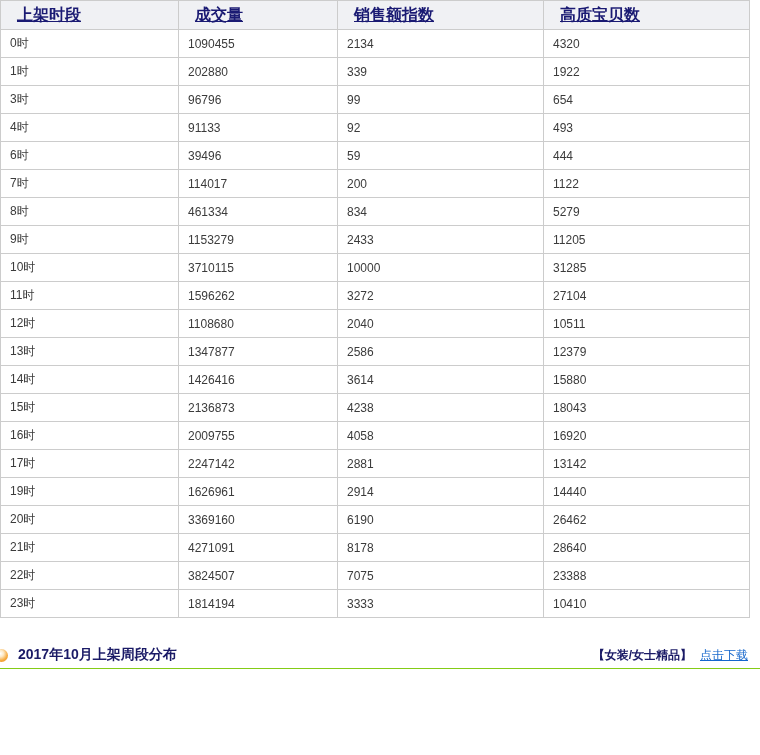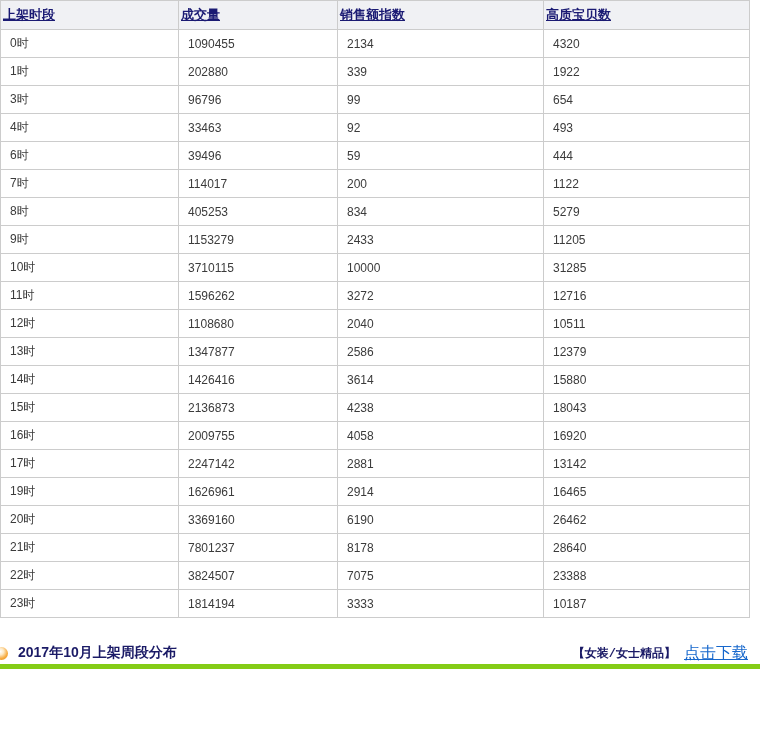--- a/index.html
+++ b/index.html
@@ -23,22 +23,22 @@
   table.data-table th, table.data-table td {
     border: 1px solid #cccccc;
     text-align: left;
     vertical-align: middle;
     white-space: nowrap;
     overflow: hidden;
   }
   table.data-table th {
     height: 29px;
     background: #f0f1f4;
-    padding-left: 2px;
-    font-size: 13px;
+    padding-left: 16px;
+    font-size: 16px;
   }
   table.data-table th a {
     color: #1a1a73;
     font-weight: bold;
     text-decoration: underline;
     cursor: pointer;
   }
   table.data-table td {
     height: 28px;
     padding-left: 9px;
@@ -46,50 +46,49 @@
     color: #3b3b3b;
     background: #ffffff;
   }
   
   .section-bar {
     margin-top: 24px;
     width: 760px;
     height: 27px;
     display: flex;
     align-items: center;
-    border-bottom: 5px solid #84cc16;
+    border-bottom: 1px solid #84cc16;
     padding-right: 12px;
   }
   .orange-dot {
     flex: 0 0 auto;
     width: 13px; height: 13px;
     border-radius: 50%;
     margin-left: -5px;
     background: radial-gradient(circle at 42% 35%, #ffffff 0%, #fde9c6 28%, #f6aa3f 62%, #e7881c 100%);
   }
   .section-title {
     margin-left: 10px;
     font-size: 14px;
     font-weight: bold;
     color: #1a1a66;
   }
   .section-right {
     margin-left: auto;
     display: flex;
     align-items: center;
     gap: 8px;
-    font-family: Liberation Mono, monospace;
   }
   .category-label {
     font-size: 12px;
     font-weight: bold;
     color: #1a1a66;
   }
   .download-link {
-    font-size: 16px;
+    font-size: 12px;
     color: #1667cc;
     text-decoration: underline;
     cursor: pointer;
   }
 </style>
 </head>
 <body>
 
 <table class="data-table">
   <colgroup>
@@ -120,59 +119,59 @@
         <td>1922</td>
       </tr>
       <tr>
         <td>3时</td>
         <td>96796</td>
         <td>99</td>
         <td>654</td>
       </tr>
       <tr>
         <td>4时</td>
-        <td>33463</td>
+        <td>91133</td>
         <td>92</td>
         <td>493</td>
       </tr>
       <tr>
         <td>6时</td>
         <td>39496</td>
         <td>59</td>
         <td>444</td>
       </tr>
       <tr>
         <td>7时</td>
         <td>114017</td>
         <td>200</td>
         <td>1122</td>
       </tr>
       <tr>
         <td>8时</td>
-        <td>405253</td>
+        <td>461334</td>
         <td>834</td>
         <td>5279</td>
       </tr>
       <tr>
         <td>9时</td>
         <td>1153279</td>
         <td>2433</td>
         <td>11205</td>
       </tr>
       <tr>
         <td>10时</td>
         <td>3710115</td>
         <td>10000</td>
         <td>31285</td>
       </tr>
       <tr>
         <td>11时</td>
         <td>1596262</td>
         <td>3272</td>
-        <td>12716</td>
+        <td>27104</td>
       </tr>
       <tr>
         <td>12时</td>
         <td>1108680</td>
         <td>2040</td>
         <td>10511</td>
       </tr>
       <tr>
         <td>13时</td>
         <td>1347877</td>
@@ -200,45 +199,45 @@
       <tr>
         <td>17时</td>
         <td>2247142</td>
         <td>2881</td>
         <td>13142</td>
       </tr>
       <tr>
         <td>19时</td>
         <td>1626961</td>
         <td>2914</td>
-        <td>16465</td>
+        <td>14440</td>
       </tr>
       <tr>
         <td>20时</td>
         <td>3369160</td>
         <td>6190</td>
         <td>26462</td>
       </tr>
       <tr>
         <td>21时</td>
-        <td>7801237</td>
+        <td>4271091</td>
         <td>8178</td>
         <td>28640</td>
       </tr>
       <tr>
         <td>22时</td>
         <td>3824507</td>
         <td>7075</td>
         <td>23388</td>
       </tr>
       <tr>
         <td>23时</td>
         <td>1814194</td>
         <td>3333</td>
-        <td>10187</td>
+        <td>10410</td>
       </tr>
     </tbody>
 </table>
 
 <div class="section-bar">
   <span class="orange-dot"></span>
   <span class="section-title">2017年10月上架周段分布</span>
   <span class="section-right">
     <span class="category-label">【女装/女士精品】</span>
     <a class="download-link">点击下载</a>

